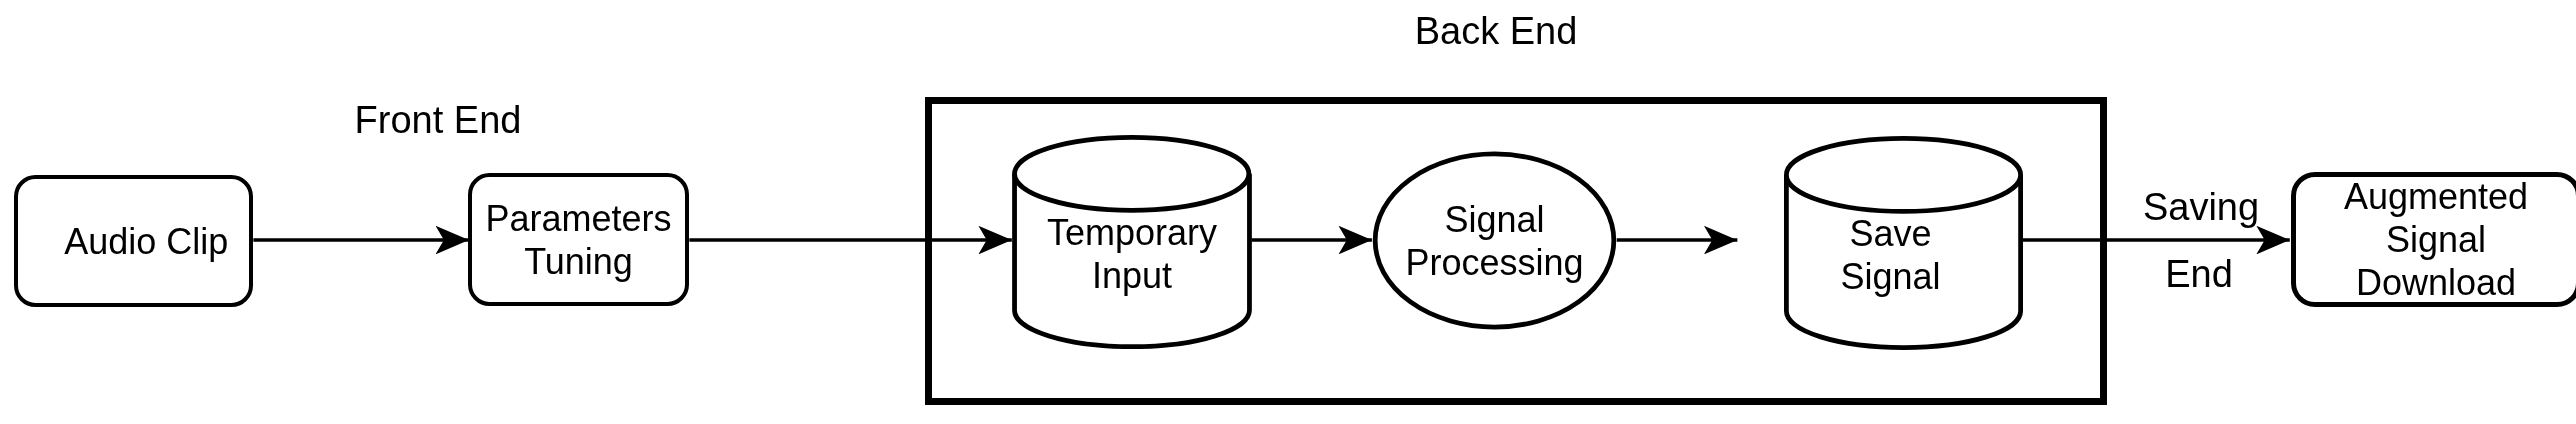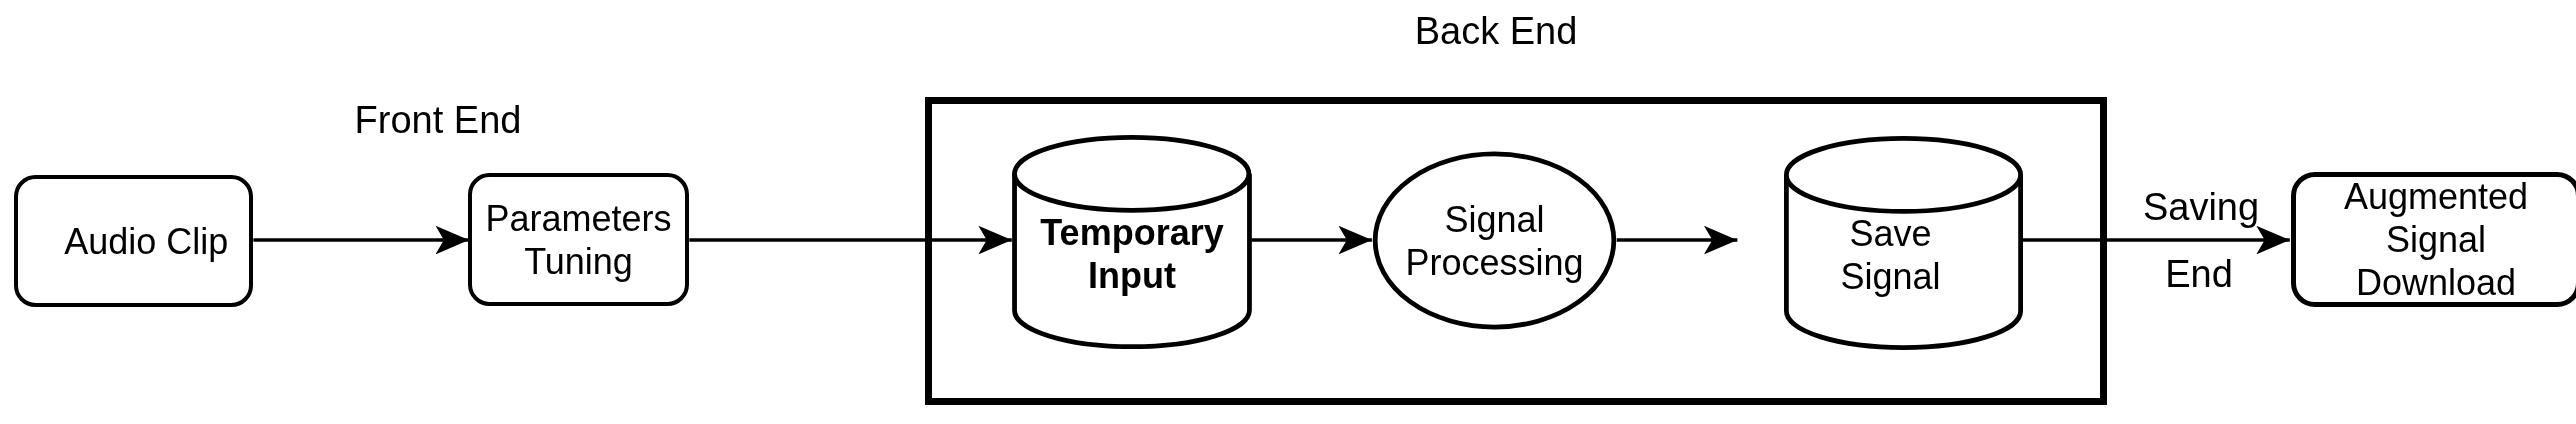--- a/index.html
+++ b/index.html
@@ -116,21 +116,21 @@
   <div class="abs node-box" style="left:468px; top:173px; width:221px; height:133px;">
     <div>Parameters</div>
     <div>Tuning</div>
   </div>
 
   <div class="abs shape-node" style="left:1012px; top:135px; width:240px; height:214px;">
     <svg width="240" height="214" viewBox="0 0 401 358">
       <path d="M 4 65 L 4 293 A 196 61 0 0 0 397 293 L 397 65" fill="#ffffff" stroke="#000000" stroke-width="8"></path>
       <ellipse cx="200" cy="65" rx="196" ry="61" fill="#ffffff" stroke="#000000" stroke-width="8"></ellipse>
     </svg>
-    <div class="cyl-text" style="top:76px;font-weight:bold;">
+    <div class="cyl-text" style="top:76px;">
       <div>Temporary</div>
       <div>Input</div>
     </div>
   </div>
 
   <div class="abs shape-node" style="left:1372px; top:151px; width:245px; height:179px;">
     <svg width="245" height="179" viewBox="0 0 410 300">
       <ellipse cx="205" cy="150" rx="200" ry="145" fill="#ffffff" stroke="#000000" stroke-width="8"></ellipse>
     </svg>
     <div class="ellipse-text">

